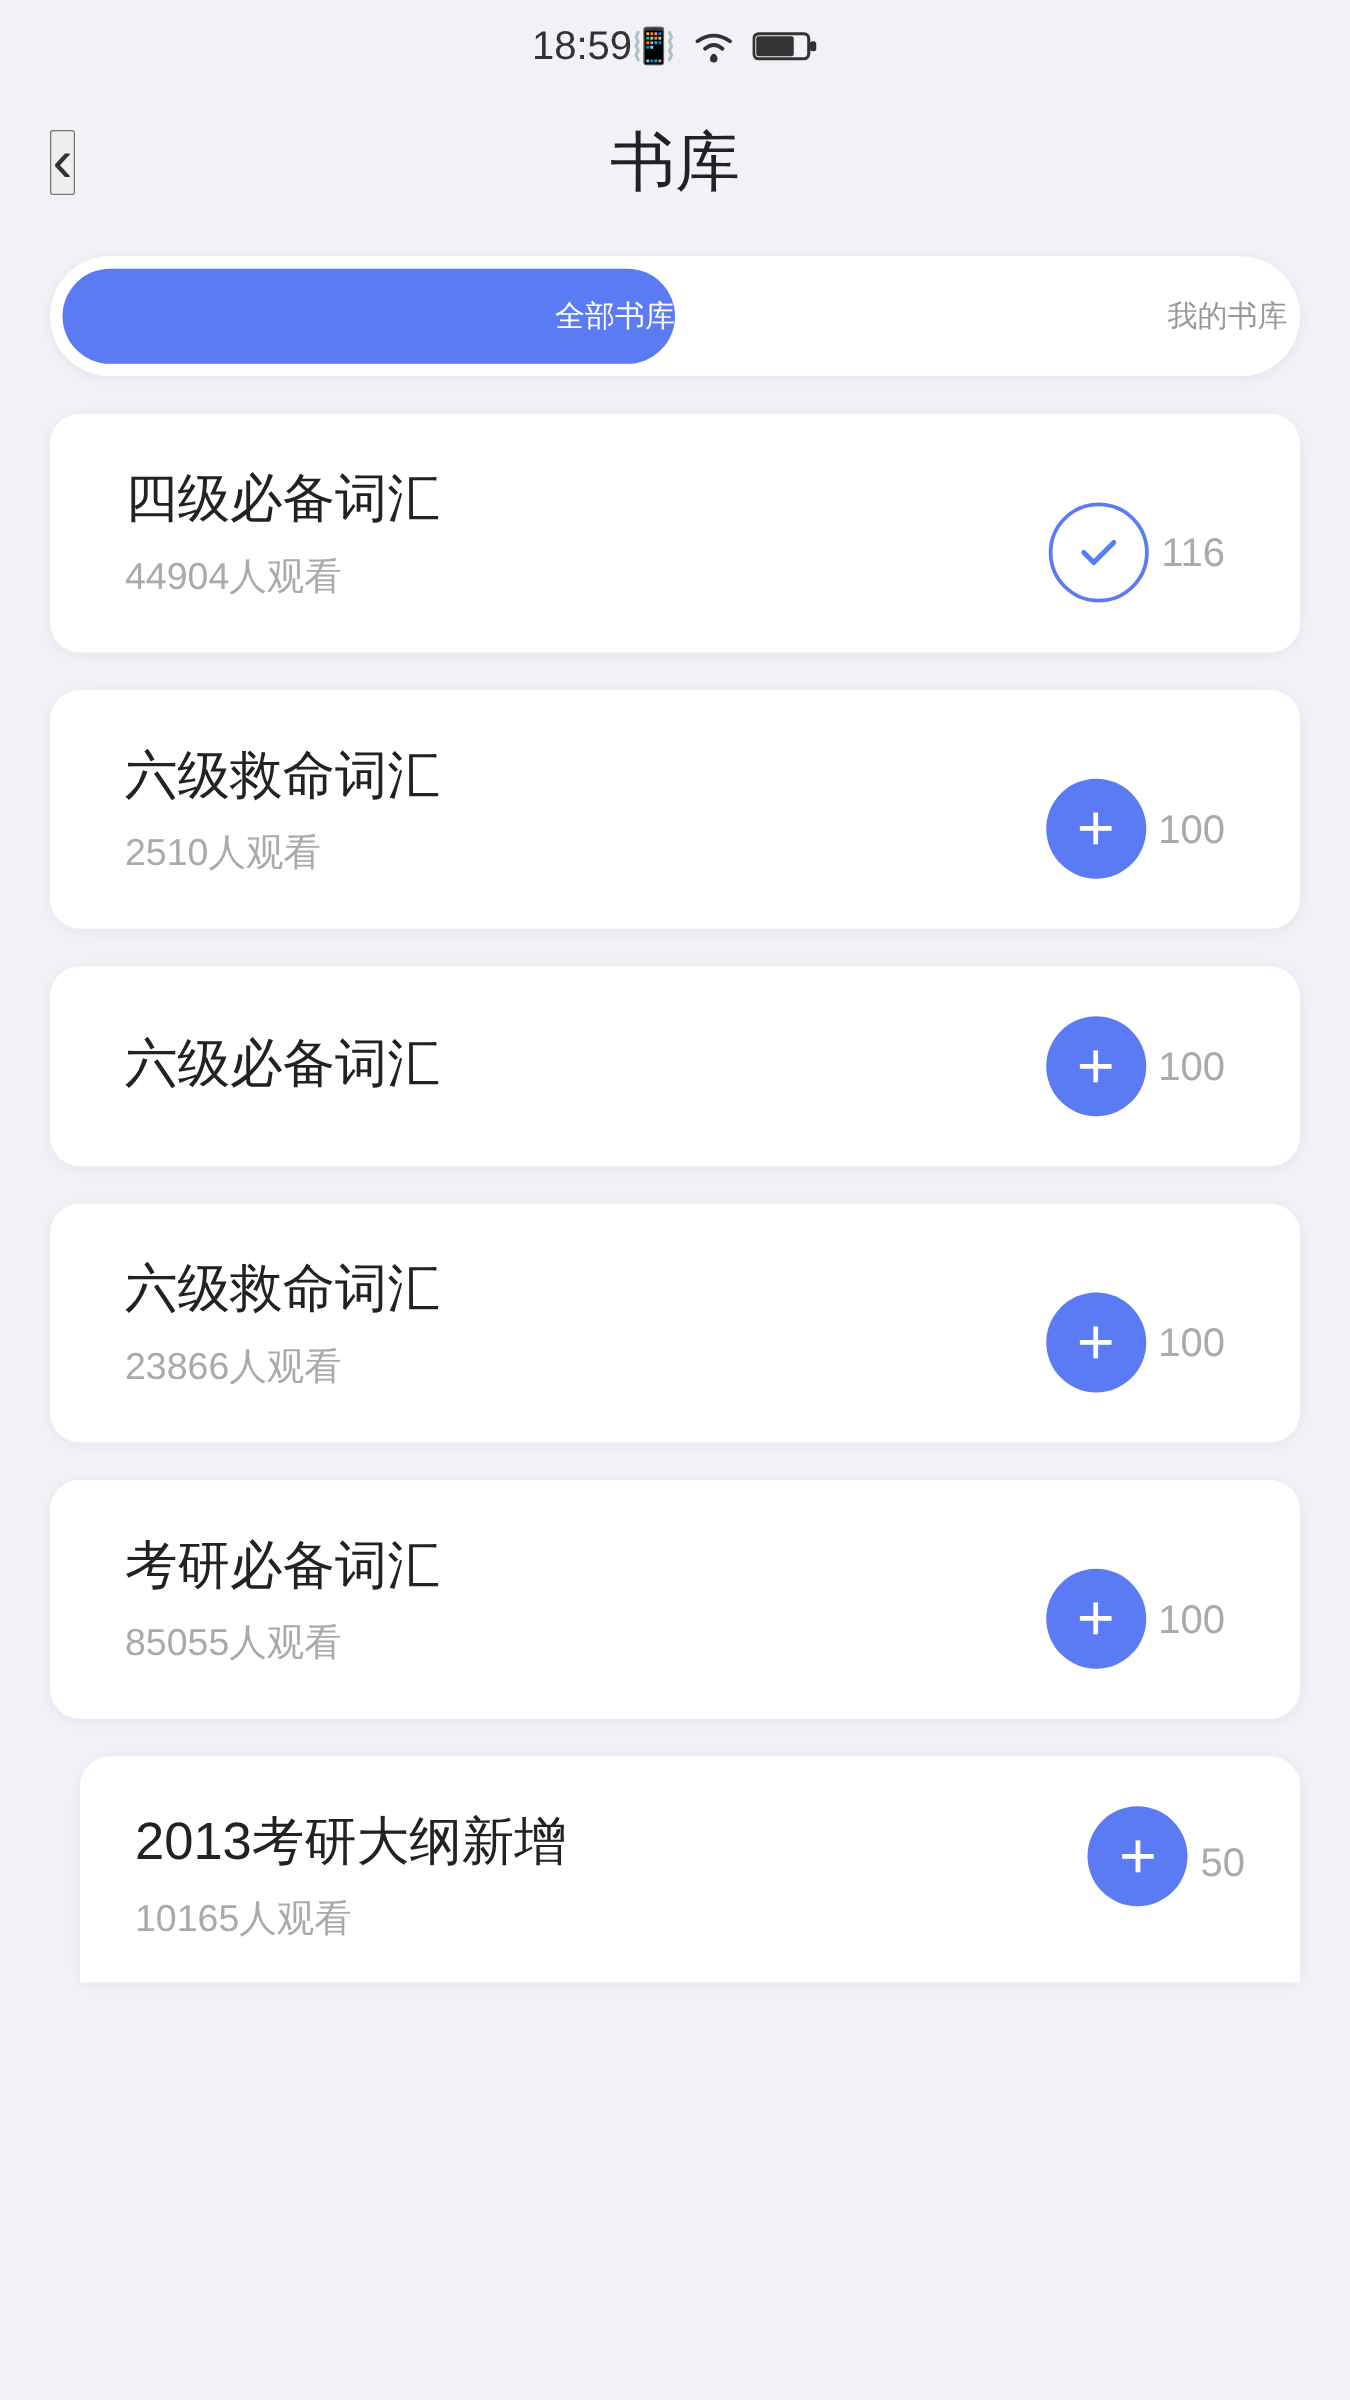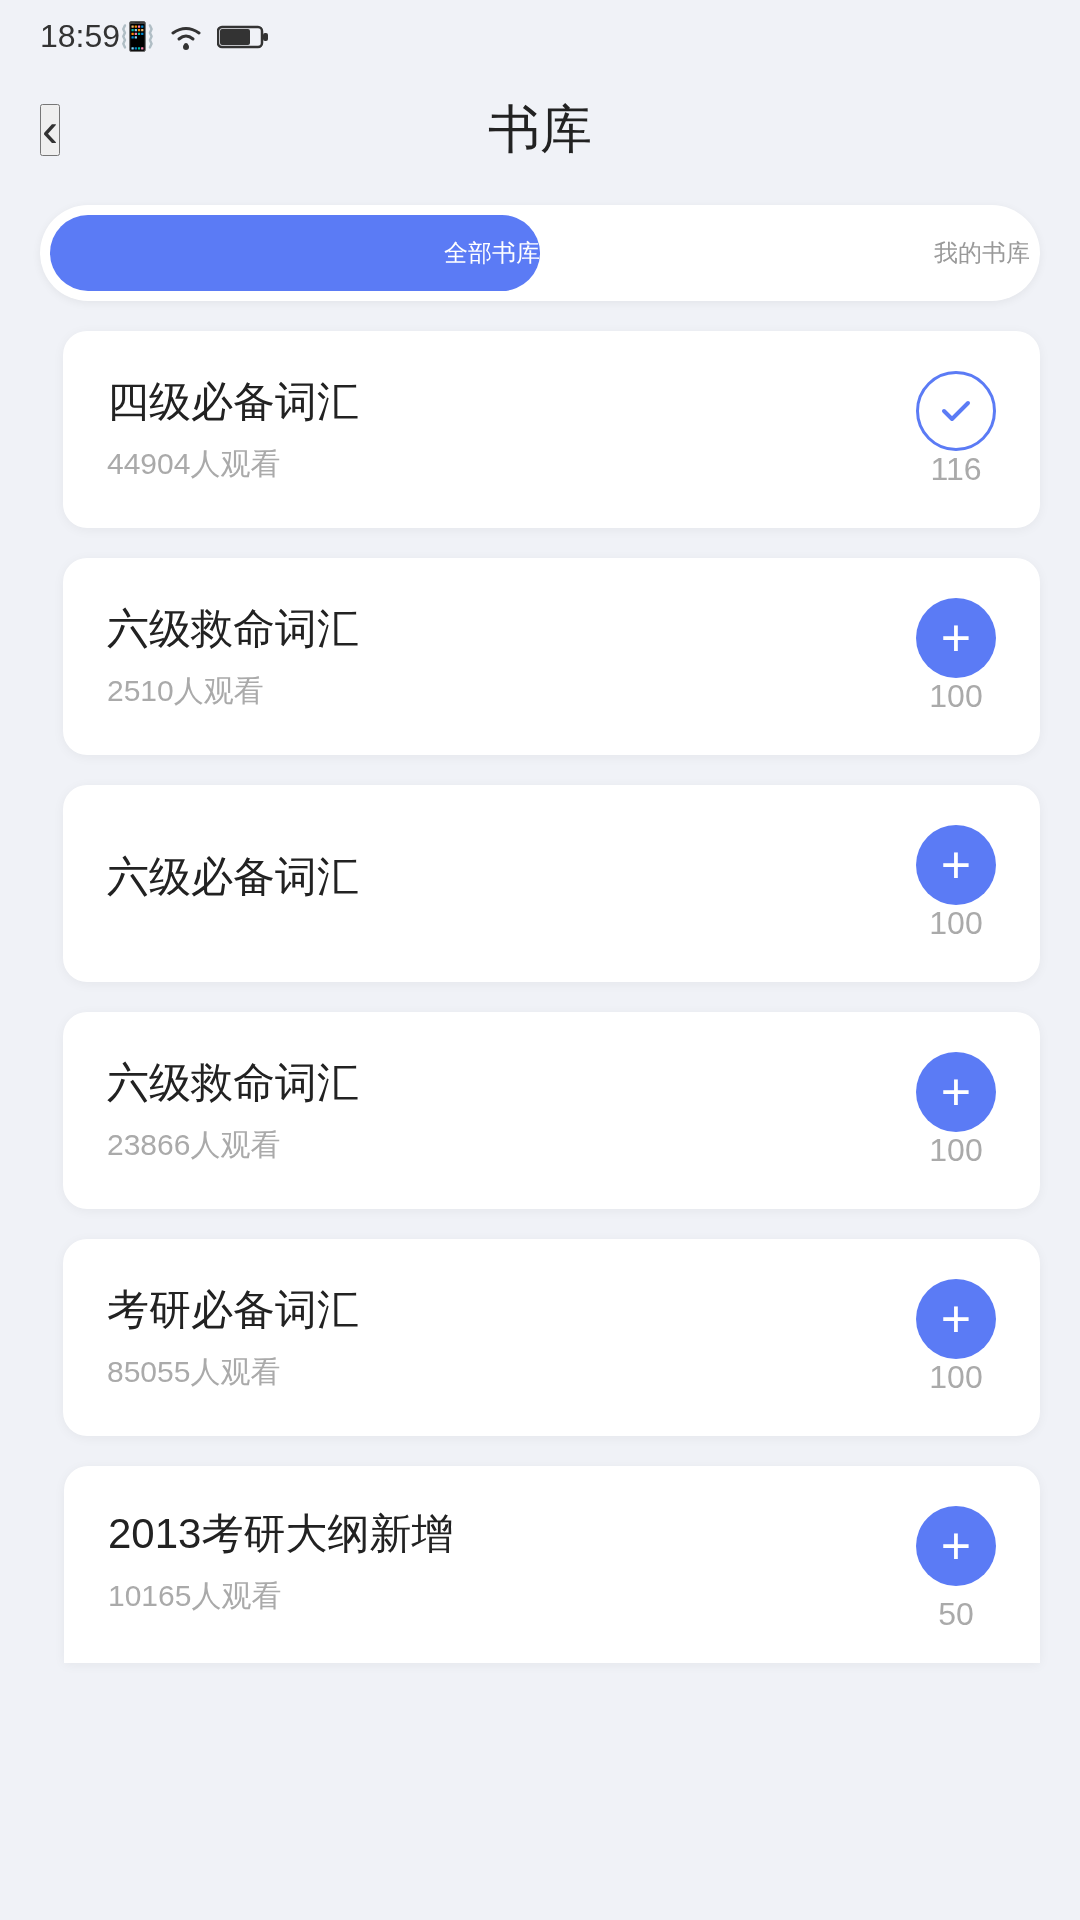--- a/index.html
+++ b/index.html
@@ -12,21 +12,21 @@
     body {
       background-color: #f0f2f7;
       font-family: -apple-system, BlinkMacSystemFont, 'PingFang SC', 'Helvetica Neue', sans-serif;
       width: 1080px;
       min-height: 1920px;
       overflow-x: hidden;
     }
 
     .status-bar {
       display: flex;
-      justify-content: flex-start;
+      justify-content: center;
       align-items: center;
       padding: 18px 40px 10px 40px;
       background-color: #f0f2f7;
     }
 
     .status-time {
       font-size: 32px;
       font-weight: 500;
       color: #333;
     }
@@ -95,49 +95,47 @@
     .book-list {
       padding: 0 40px;
       display: flex;
       flex-direction: column;
       gap: 30px;
     }
 
     .book-card {
       background-color: #fff;
       border-radius: 24px;
-      padding: 40px 44px;
-      display: flex;
-      align-items: center;
+      padding: 40px 60px;
+      display: flex;
+      align-items: flex-end;
       justify-content: space-between;
       box-shadow: 0 2px 12px rgba(0,0,0,0.05);
-      margin-left: 23px;
     }
 
     .book-info {
       flex: 1;
     }
 
     .book-name {
       font-size: 42px;
       font-weight: 500;
       color: #222;
       margin-bottom: 14px;
     }
 
     .book-viewers {
       font-size: 30px;
       color: #aaa;
     }
 
     .book-right {
       display: flex;
-      flex-direction: column;
-      align-items: center;
-      gap: 0;
+      align-items: center;
+      gap: 10px;
       margin-left: 30px;
     }
 
     .book-action-btn {
       width: 80px;
       height: 80px;
       border-radius: 50%;
       background-color: #5b7bf5;
       border: none;
       cursor: pointer;

